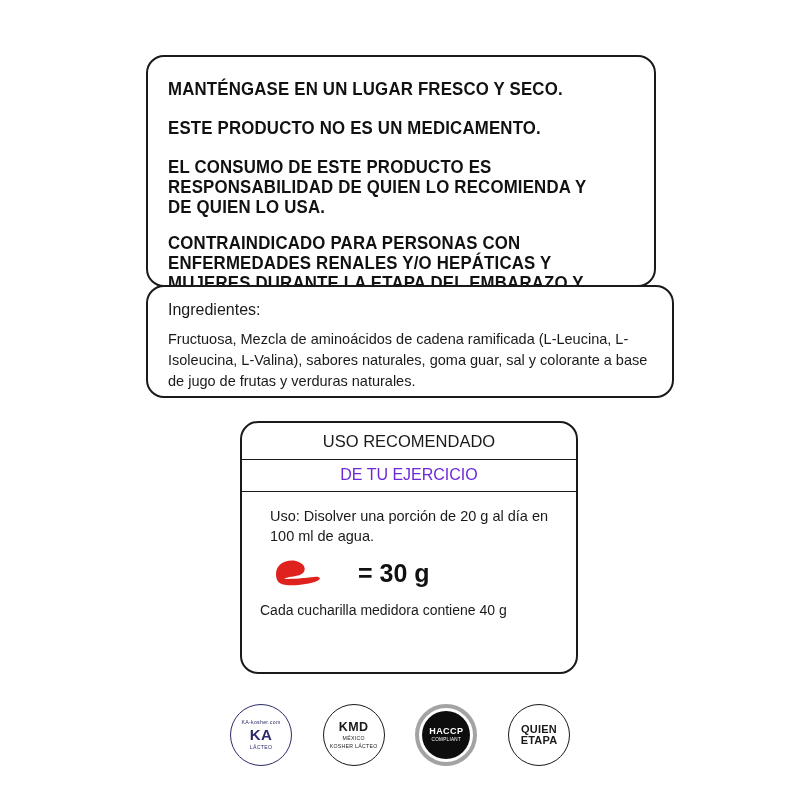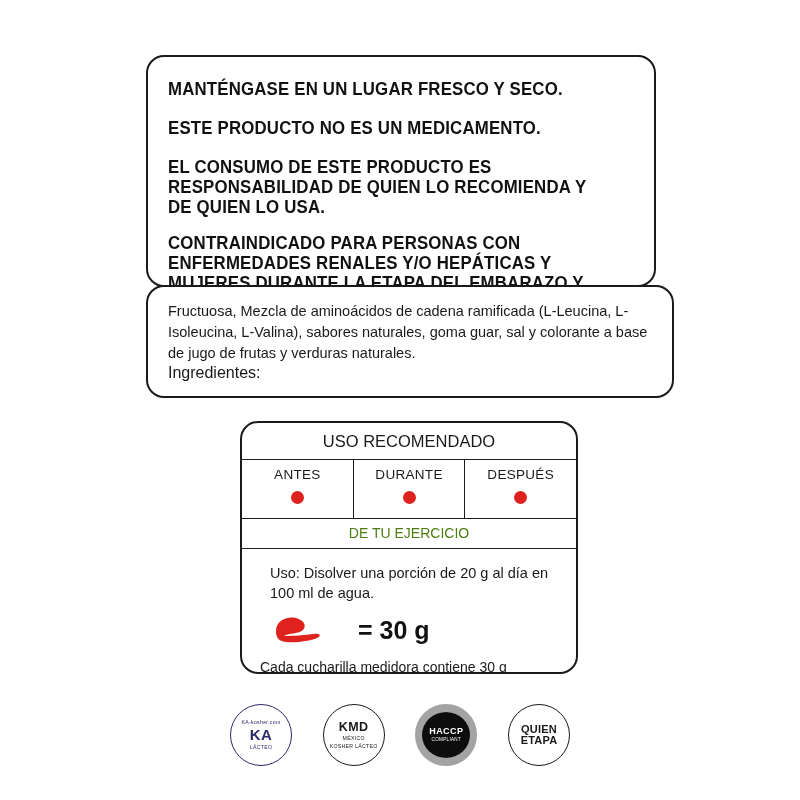--- a/index.html
+++ b/index.html
@@ -111,24 +111,24 @@
   }
   .moment-dot {
     width: 13px;
     height: 13px;
     border-radius: 50%;
     background: #e0221f;
     display: inline-block;
   }
   #exercise-line {
     text-align: center;
-    font-size: 14px;
+    font-size: 16px;
     padding: 6px 0 7px 0;
     border-bottom: 1.5px solid #1a1a1a;
-    color: #4d7c0f;
+    color: #6d28d9;
   }
   #dose-text {
     font-size: 14.5px;
     line-height: 20px;
     padding: 14px 18px 0 28px;
     color: #1a1a1a;
   }
   .spoon-row {
     display: flex;
     align-items: center;
@@ -177,21 +177,21 @@
     justify-content: center;
     color: #2b2b6b;
     text-align: center;
     line-height: 1.05;
   }
   .badge-circle.dark {
     border-color: #1a1a1a;
     color: #1a1a1a;
   }
   .badge-circle.gold {
-    border: 8px solid #a3a3a3;
+    border: 4px solid #a3a3a3;
     background: #ffffff;
     color: #7a5c05;
   }
   .badge-main {
     font-weight: bold;
     font-size: 15px;
     letter-spacing: 0.5px;
   }
   .badge-main.small {
     font-size: 12.5px;
@@ -244,54 +244,40 @@
 <div class="page">
 
   <div class="panel" id="warnings-panel">
     <p class="warn-line">MANTÉNGASE EN UN LUGAR FRESCO Y SECO.</p>
     <p class="warn-line">ESTE PRODUCTO NO ES UN MEDICAMENTO.</p>
     <p class="warn-line tight">EL CONSUMO DE ESTE PRODUCTO  ES RESPONSABILIDAD DE QUIEN LO RECOMIENDA Y DE QUIEN LO USA.</p>
     <p class="warn-line tight">CONTRAINDICADO PARA PERSONAS CON ENFERMEDADES RENALES Y/O HEPÁTICAS Y MUJERES DURANTE LA ETAPA DEL EMBARAZO Y LACTANCIA.</p>
   </div>
 
   <div class="panel" id="ingredients-panel">
+    <p id="ingredients-title">Ingredientes:</p>
     <p id="ingredients-body">Fructuosa, Mezcla de aminoácidos de cadena ramificada (L-Leucina, L-Isoleucina, L-Valina), sabores naturales, goma guar, sal y colorante a base de jugo de frutas y verduras naturales.</p>
-    <p id="ingredients-title">Ingredientes:</p>
   </div>
 
   <div class="panel" id="usage-panel">
     <div id="usage-title">USO RECOMENDADO</div>
 
-    <div class="moments">
-      <div class="moment">
-        <span class="moment-label">ANTES</span>
-        <span class="moment-dot"></span>
-      </div>
-      <div class="moment">
-        <span class="moment-label">DURANTE</span>
-        <span class="moment-dot"></span>
-      </div>
-      <div class="moment">
-        <span class="moment-label">DESPUÉS</span>
-        <span class="moment-dot"></span>
-      </div>
-    </div>
 
     <div id="exercise-line">DE TU EJERCICIO</div>
 
     <div id="dose-text">Uso: Disolver una porción de 20 g al día en 100 ml de agua.</div>
 
     <div class="spoon-row">
       <svg width="92" height="42" viewBox="0 0 92 42">
         <path d="M14 22 C14 12, 24 7, 34 9 C42 11, 45 17, 41 21 C37 25, 27 24, 22 27 C30 27, 44 26, 52 25 C58 24, 60 27, 55 29 C48 32, 34 34, 24 33 C16 32, 14 28, 14 22 Z" fill="#e0221f"></path>
       </svg>
       <span class="spoon-eq">= 30 g</span>
     </div>
 
-    <div id="spoon-note">Cada cucharilla medidora contiene 30 g</div>
+    <div id="spoon-note">Cada cucharilla medidora contiene 40 g</div>
   </div>
 
   <div id="badges">
 
     <div class="badge">
       <div class="badge-circle">
         <span class="badge-top">KA-kosher.com</span>
         <span class="badge-main">KA</span>
         <span class="badge-sub">LÁCTEO</span>
       </div>

